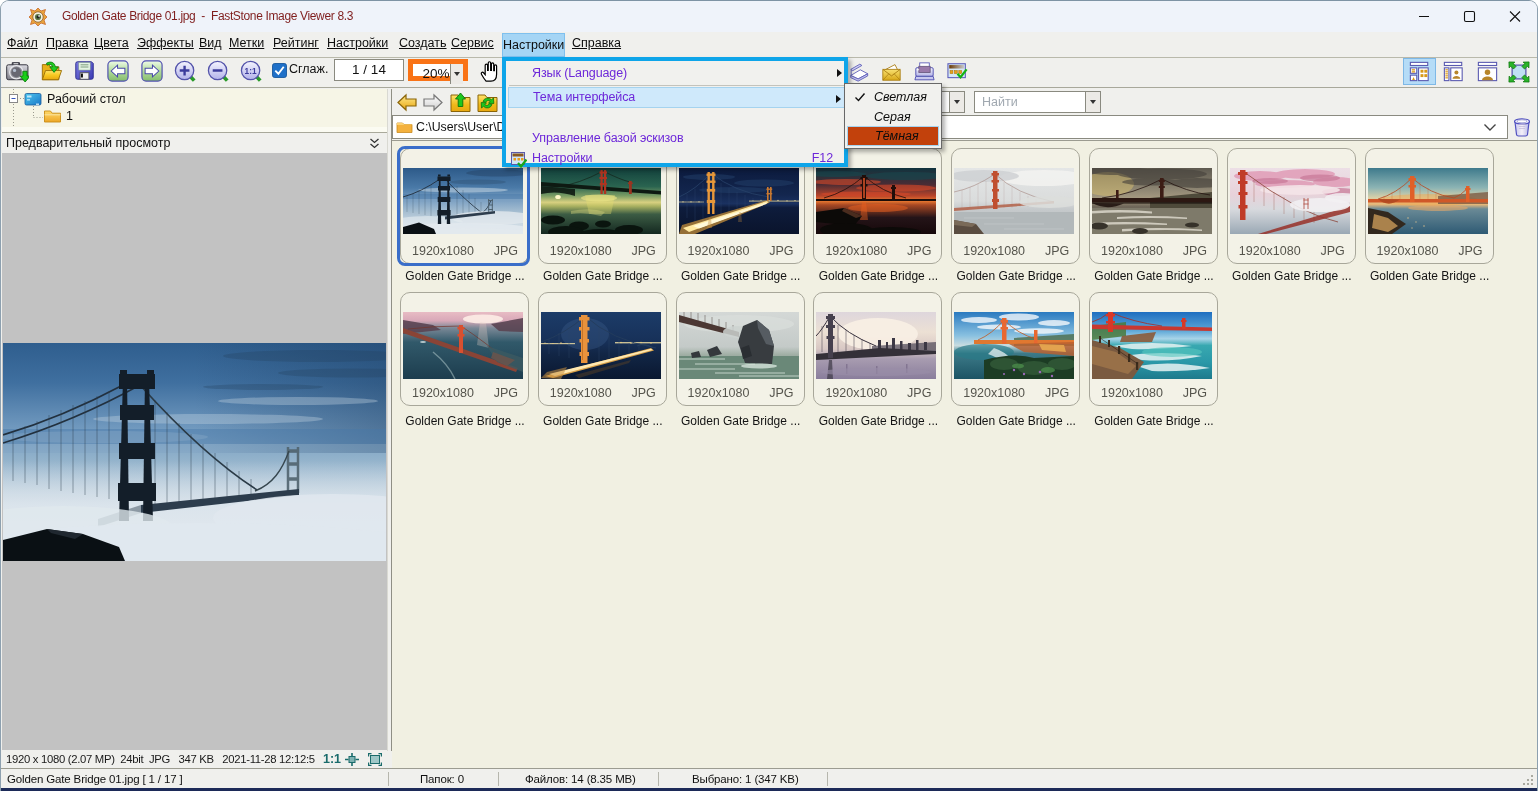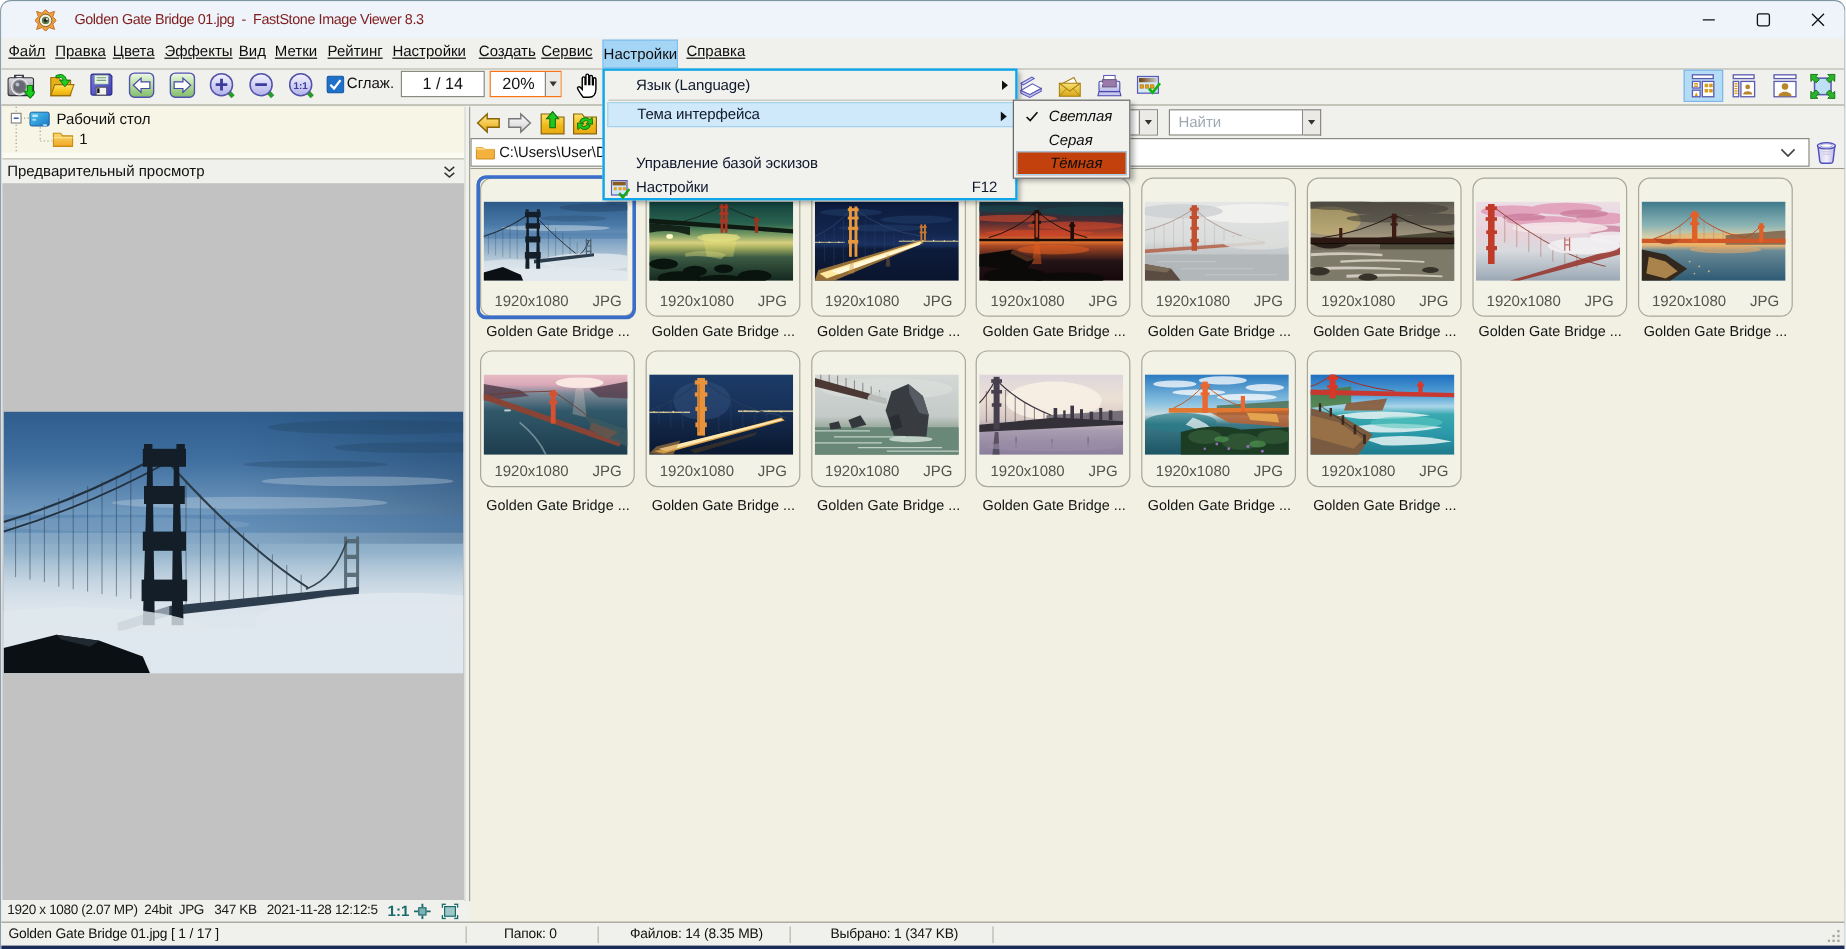--- a/index.html
+++ b/index.html
@@ -8,21 +8,21 @@
   #win { position:absolute; left:0; top:0; width:1538px; height:791px;
          background:#f0f0ed; border:1px solid #8da0af; border-top:1px solid #7e93a4; border-bottom:none;
          border-radius:9px 9px 0 0; overflow:hidden; }
   #title { position:absolute; left:0; top:0; width:100%; height:31px; background:#eff3fa; }
   #title .txt { position:absolute; left:61px; top:8px; font-size:12px; letter-spacing:-0.35px; color:#7f1d1d; }
   #menubar { position:absolute; left:0; top:31px; width:100%; height:26px; background:#f0f0ed; font-size:12.5px; color:#0d0d0d; }
   #menubar span { position:absolute; top:4px;text-decoration:underline; }
   #menubar .hl { position:absolute; left:501px; top:1px; width:63px; height:24px; background:#a5d5f5; border:1px solid #7fc0ee; text-align:center; line-height:22px; }
   #toolbar { position:absolute; left:0; top:56px; width:100%; height:31px; background:#f0f0ed; border-top:1px solid #b9b9ab; border-bottom:1px solid #a8a89b; }
   #inp114 { position:absolute; left:333px; top:1px; width:70px; height:22px; background:#fff; border:1px solid #8a8a80; text-align:center; font-size:13.5px; line-height:20px; color:#111;}
-  #combo20 { position:absolute; left:407px; top:1px; width:60px; height:22px; background:#fff; border:1px solid #f97316; font-size:13.5px; }
+  #combo20 { position:absolute; left:407px; top:1px; width:60px; height:22px; background:#fff; border:5px solid #f97316; font-size:13.5px; }
   #combo20 .v { position:absolute; left:0; top:0; width:46px; text-align:center; line-height:20px; color:#111; }
   #combo20 .b { position:absolute; right:0; top:0; width:13px; height:20px; background:#eceae6; border-left:1px solid #8a8a80; }
   .dna { width:0; height:0; border-left:3.5px solid transparent; border-right:3.5px solid transparent; border-top:4px solid #333; position:absolute; left:3px; top:8px; }
   #sglt { position:absolute; left:288px; top:4px; font-size:12.5px; color:#111; }
   #vb1 { position:absolute; left:1402px; top:0px; width:33px; height:27px; background:#b5dcf7; border:1px solid #7eb8e6; }
   #tree { position:absolute; left:1px; top:88px; width:388px; height:38px; background:#f6f5e6; font-size:12.5px; color:#111; }
   #treestrip { position:absolute; left:1px; top:126px; width:388px; height:6px; background:#fbfbf2; border-bottom:1px solid #a9a99b; }
   #pvhead { position:absolute; left:1px; top:132px; width:388px; height:21px; background:#f0f0ed; border-bottom:1px solid #a9a99b; font-size:12.5px; color:#111; }
   #pvgray { position:absolute; left:1px; top:152px; width:385px; height:597px; background:#c2c2c2; }
   #pvimg  { position:absolute; left:2px; top:342px; width:383px; height:218px; }
@@ -39,21 +39,21 @@
   #thumbs { position:absolute; left:391px; top:140px; width:1147px; height:628px; background:#f1f0e2; }
   .card { position:absolute; width:129px; background:#f3f2e7; border:1px solid #a8a79a; border-radius:10px; }
   .card .sz { position:absolute; left:11px; right:10px; bottom:5px; font-size:12.5px; color:#55544c; }
   .card .sz i { font-style:normal; float:right; }
   .cap { position:absolute; width:138px; text-align:center; font-size:12px; color:#141414; white-space:nowrap; }
   .thimg { position:absolute; left:2px; width:120px; display:block; }
   #selbd { position:absolute; left:396px; top:145px; width:133px; height:120px; border:3px solid #3a6ec9; border-radius:8px; }
   #status { position:absolute; left:0px; top:767px; width:1538px; height:20px; background:#f0f0ed; border-top:1px solid #9c9c91; font-size:11.5px; letter-spacing:-0.15px; color:#111; }
   #status .sep { position:absolute; top:3px; width:1px; height:14px; background:#b6b6ad; }
   #navy { position:absolute; left:0; top:787px; width:1538px; height:4px; background:#1c2a58; }
-  #menu1 { position:absolute; left:501px; top:56px; width:346px; height:110px; background:#f1f1ee; border:2px solid #0ea5e9; box-shadow:3px 3px 4px rgba(0,0,0,0.30); font-size:12.5px; color:#0f172a; }
+  #menu1 { position:absolute; left:501px; top:56px; width:346px; height:110px; background:#f1f1ee; border:4px solid #0ea5e9; box-shadow:3px 3px 4px rgba(0,0,0,0.30); font-size:12.5px; color:#6d28d9; }
   .mi { position:absolute; left:2px; width:340px; height:23px; line-height:23px; white-space:nowrap; letter-spacing:-0.1px; }
   .mi .t { margin-left:24px; }
   .mi.hl2 { background:#cfe9fb; border:1px solid #a5d3ef; line-height:21px; }
   .arr { position:absolute; right:6px; top:7px; width:0; height:0; border-top:4.5px solid transparent; border-bottom:4.5px solid transparent; border-left:5px solid #111; }
   #menu2 { position:absolute; left:843px; top:82px; width:98px; height:66px; background:#f1f1ee; border:1px solid #686868; box-shadow:3px 3px 4px rgba(0,0,0,0.30); font-size:12.5px; color:#0d0d0d; }
   .m2i { position:absolute; left:2px; width:92px; height:20px; line-height:20px;font-style:italic; }
   .m2i .t { margin-left:27px; }
   .m2i.hl2 { background:#c2410c; border:1px solid #a5d3ef; line-height:18px; }
 </style>
 </head>

